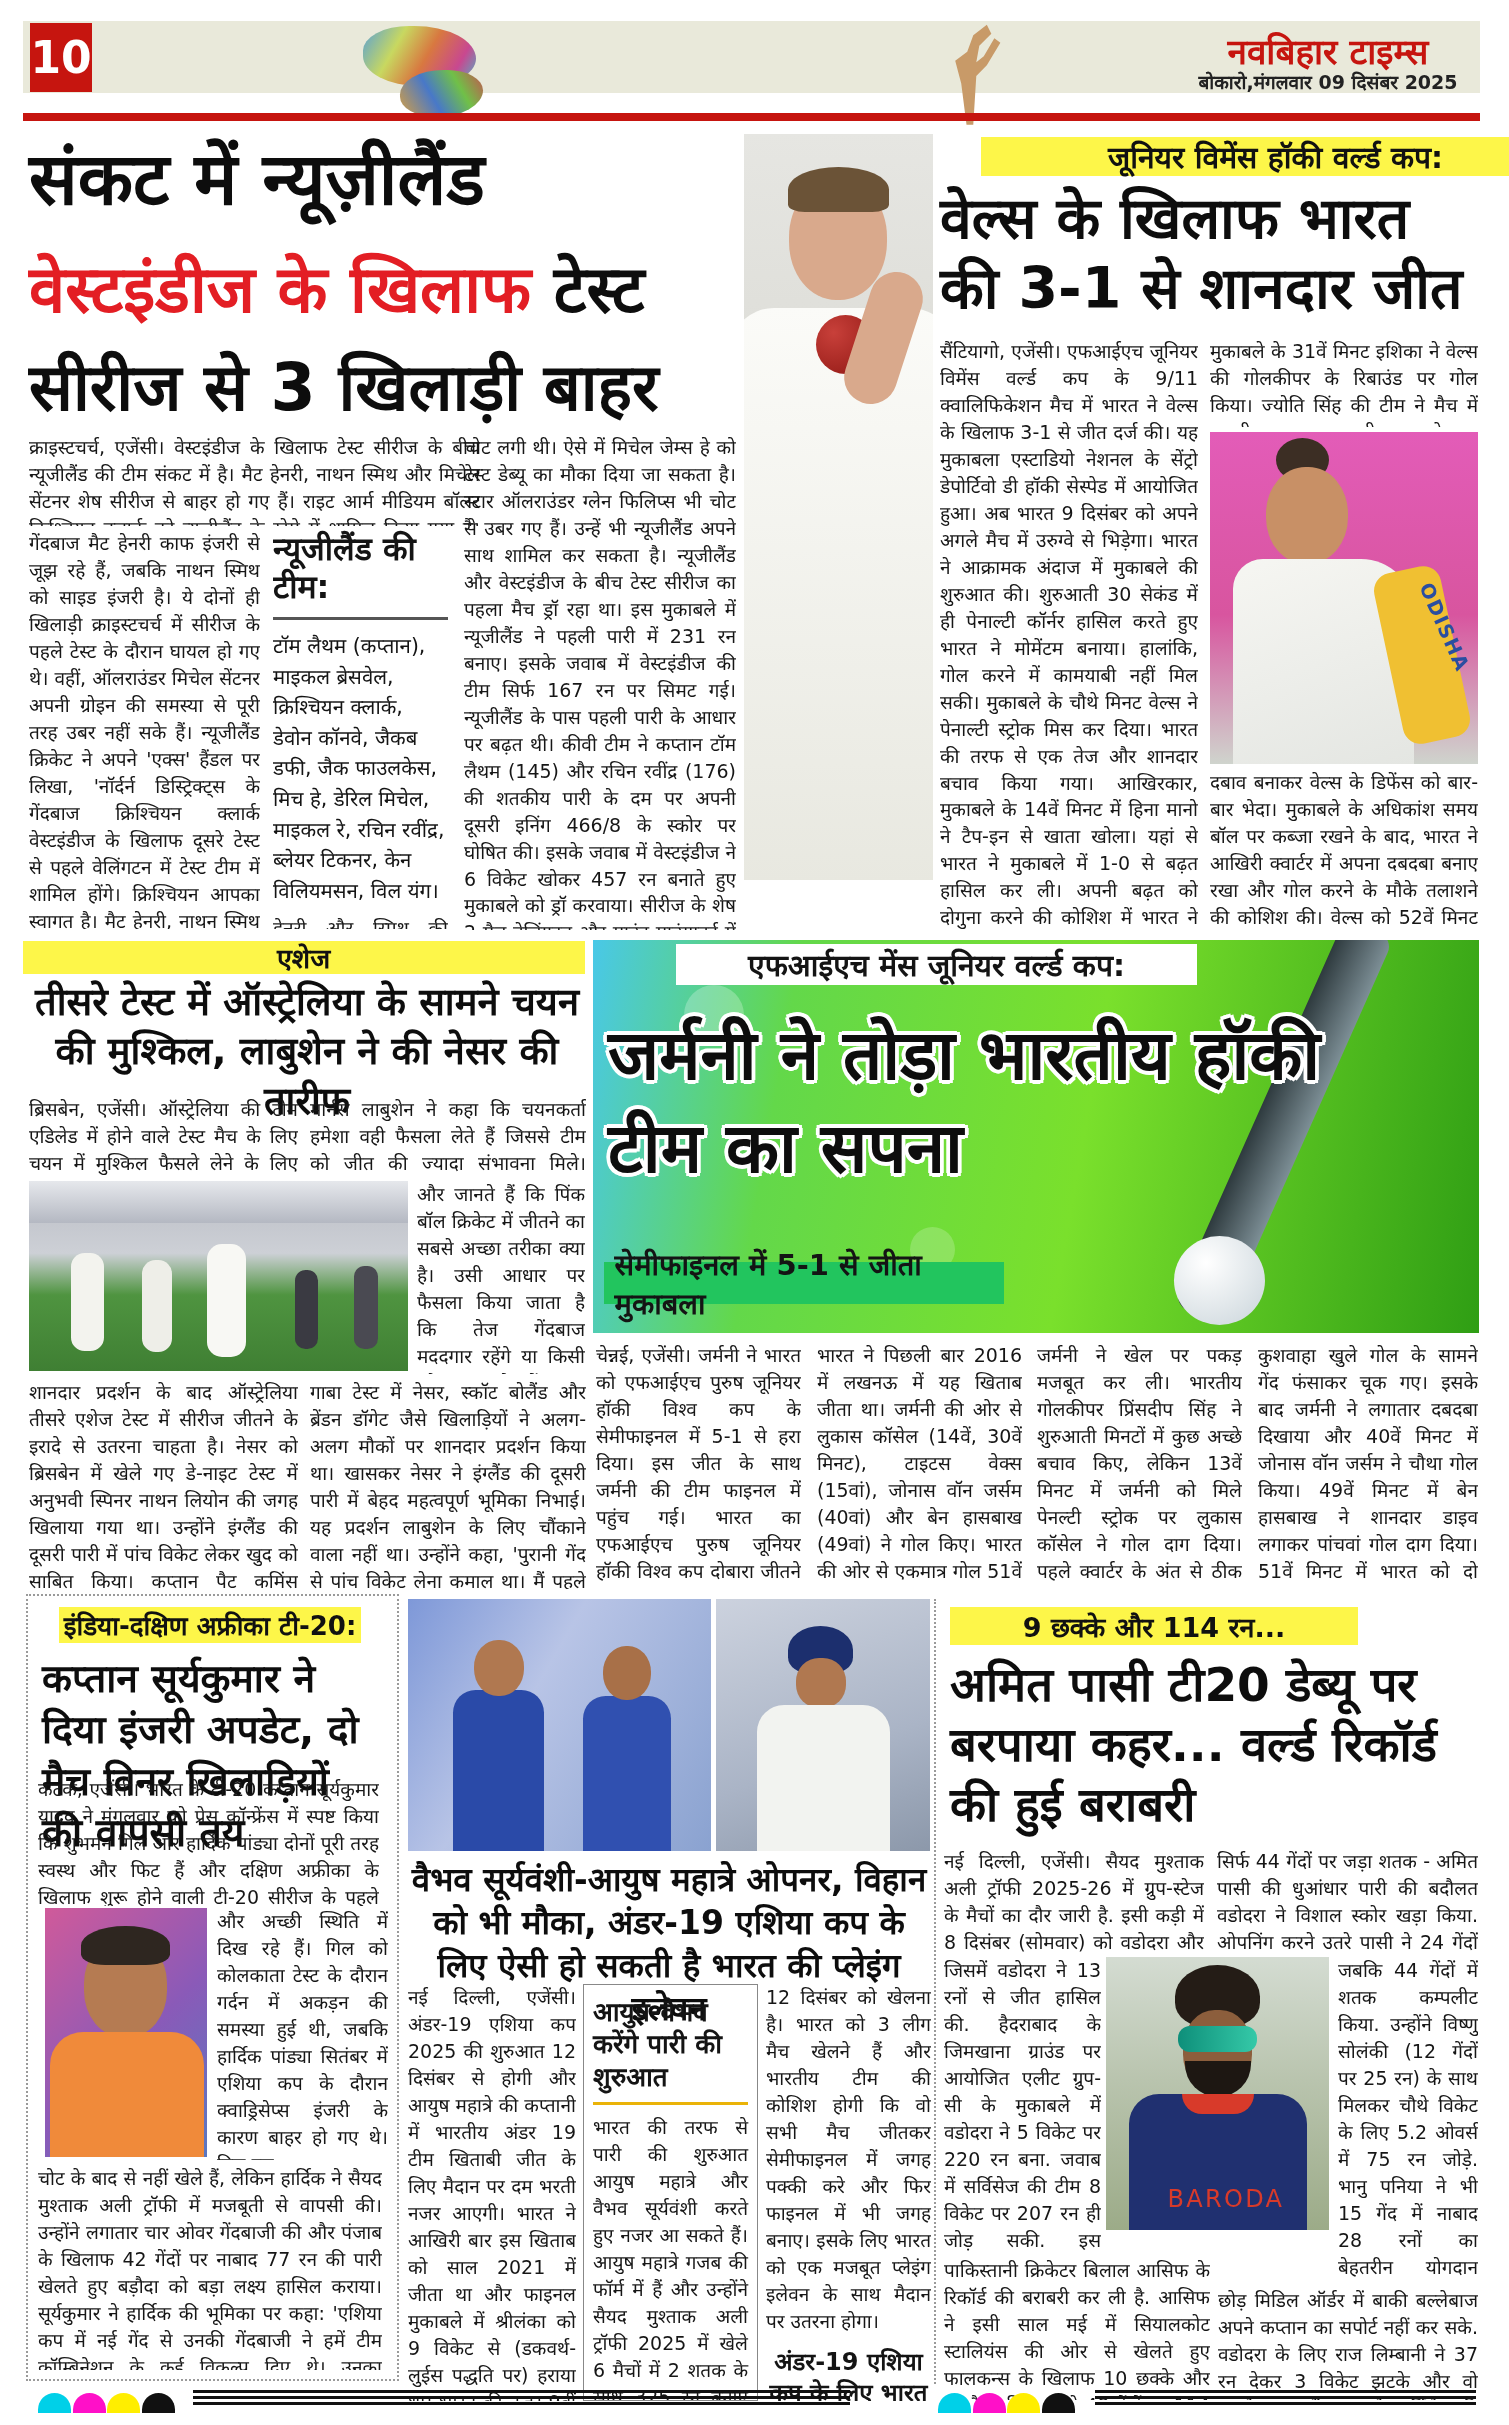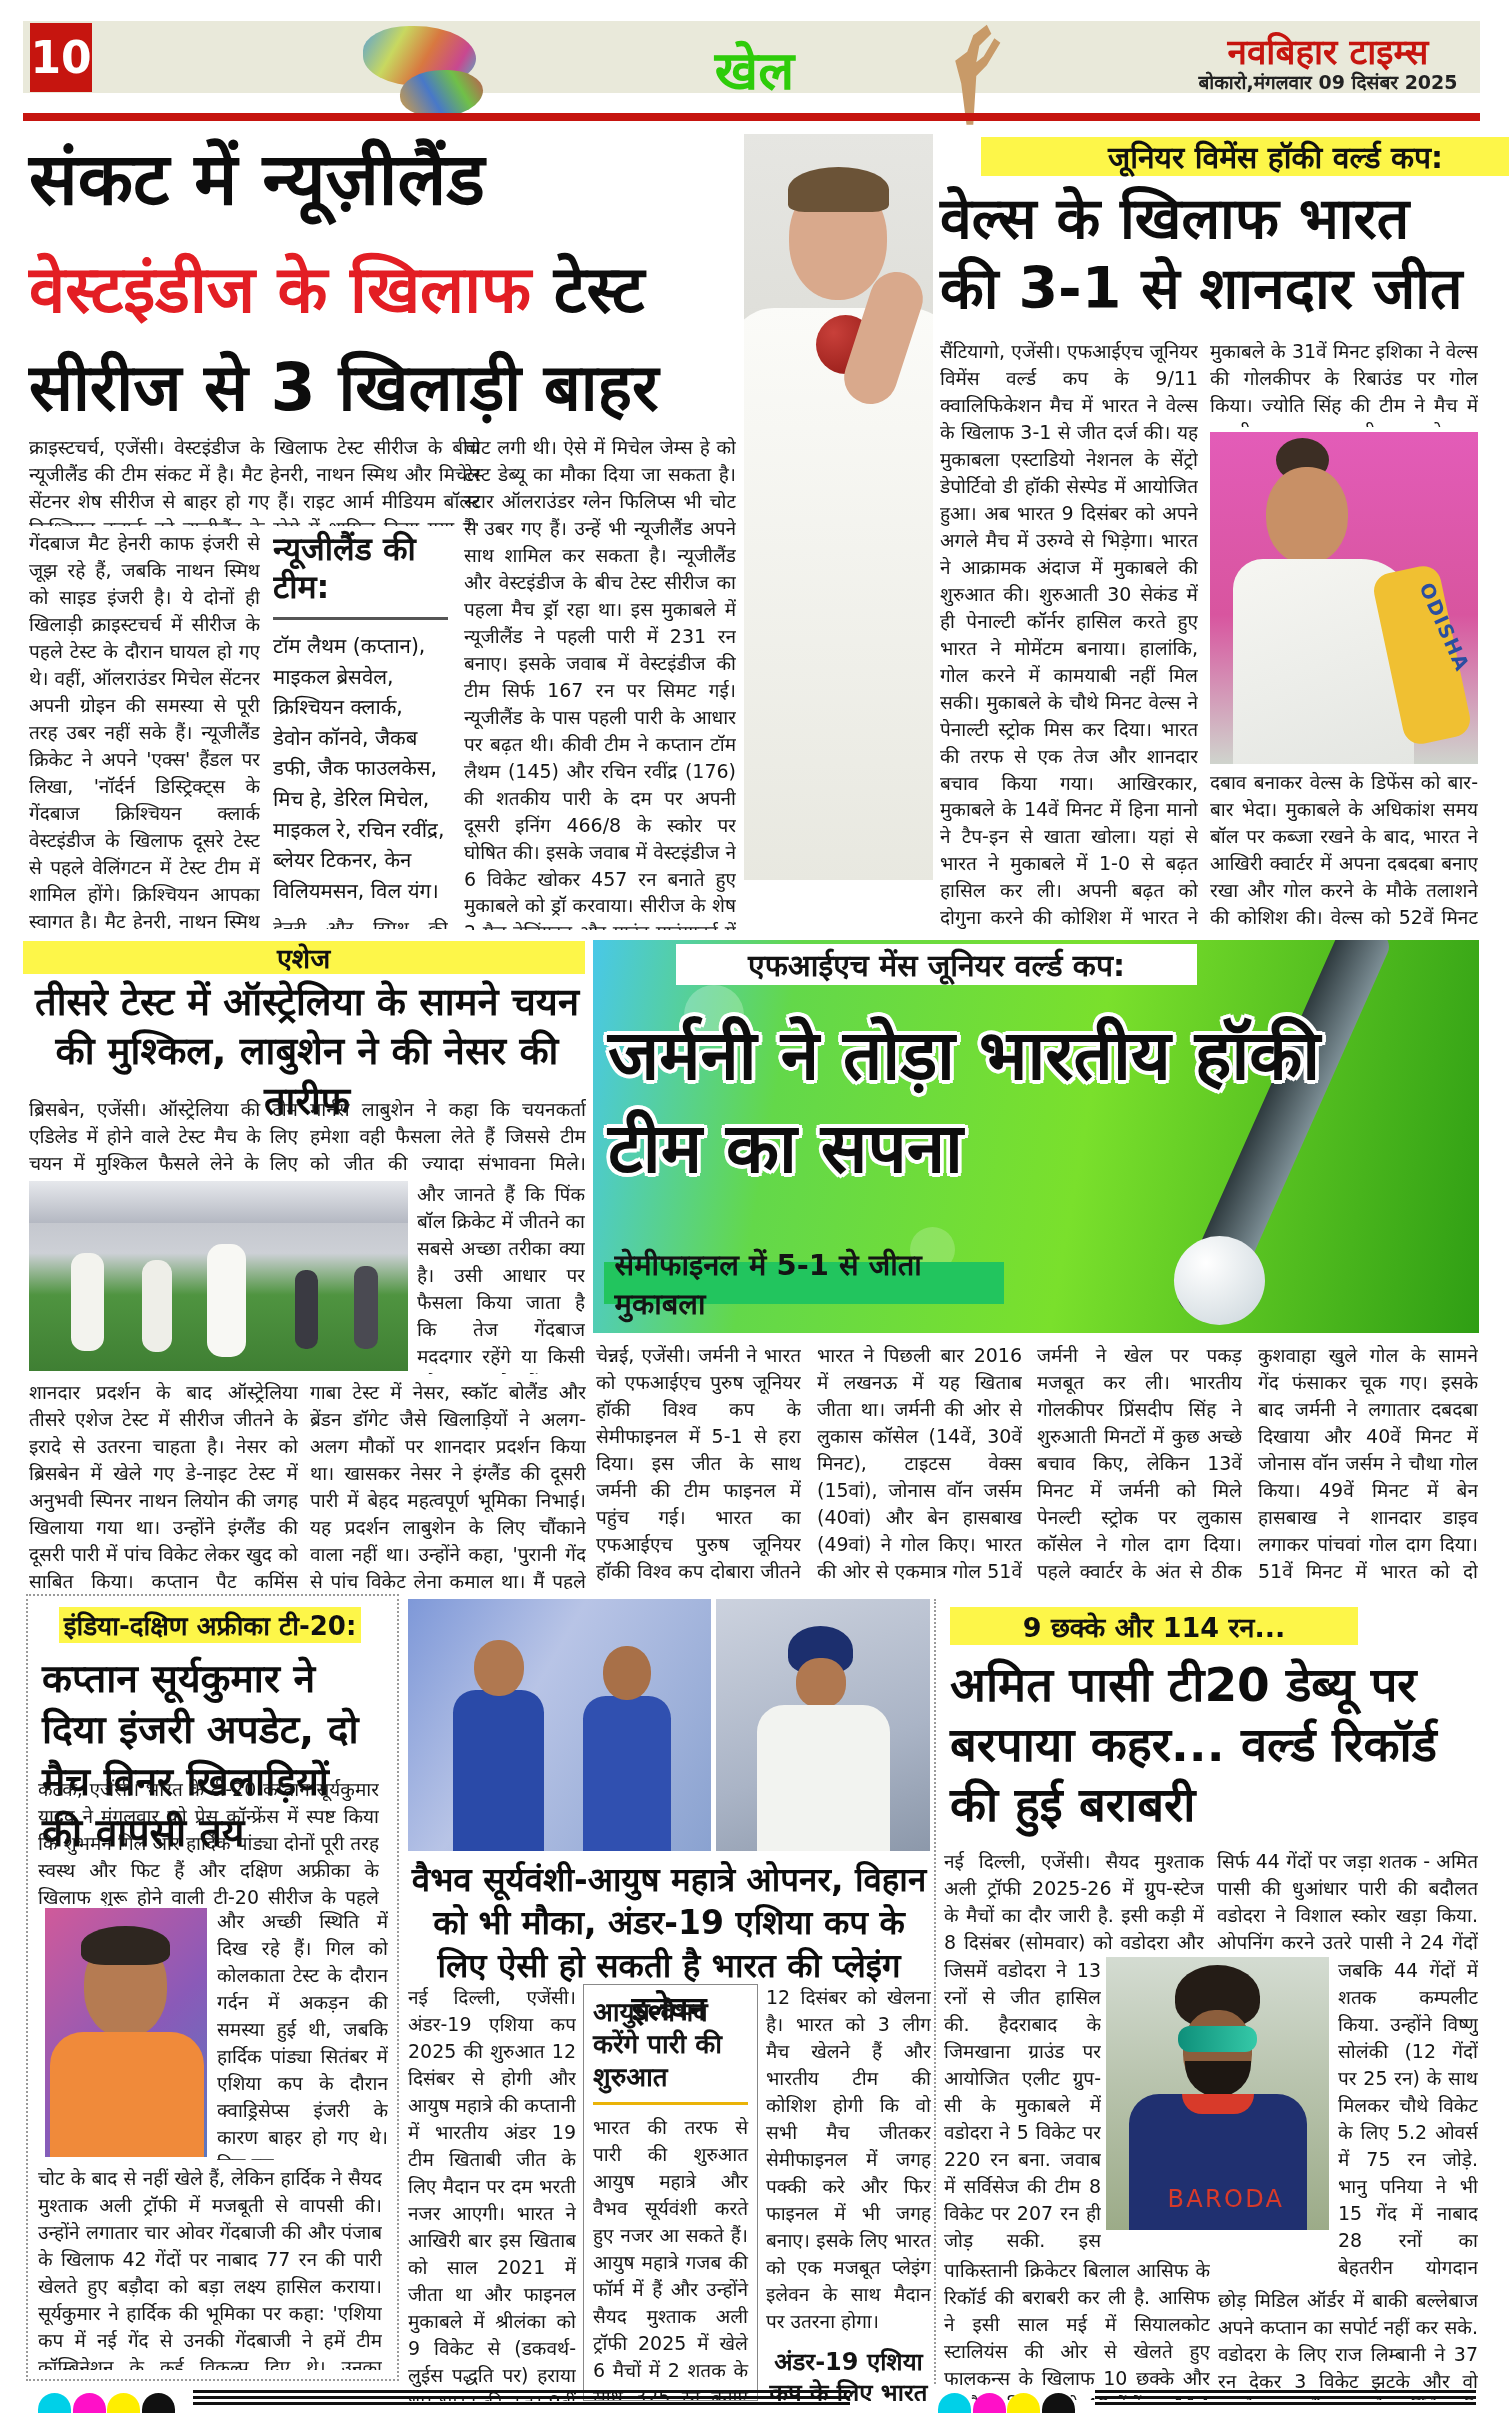--- a/index.html
+++ b/index.html
@@ -26,21 +26,20 @@
 
   <div class="abs" style="left:30px;top:22.6px;width:62px;height:69px;background:#c6150f;display:flex;align-items:center;justify-content:center;">
     <span style="color:#fff;font-size:44px;font-weight:bold;">10</span>
   </div>
 
   <div class="abs photo" style="left:355px;top:22.6px;width:196px;height:97px;">
     <div style="position:absolute;left:7.5px;top:3px;width:113px;height:60px;border-radius:45% 60% 50% 55%;background:linear-gradient(120deg,#58a0d8 0%,#c8d860 30%,#d87840 55%,#c84890 80%,#48b8c8 100%);"></div>
     <div style="position:absolute;left:45px;top:47px;width:83px;height:47px;border-radius:55% 45% 60% 45%;background:linear-gradient(60deg,#d8a040 0%,#4878c8 40%,#70c048 70%,#c85050 100%);"></div>
   </div>
 
-  <div class="abs" style="left:649px;top:32px;width:211px;text-align:center;font-size:53px;font-weight:bold;color:#2ecc0a;">खेल</div>
 
   <div class="abs" style="left:895px;top:22.6px;width:143px;height:102px;">
     <svg width="143" height="102" viewBox="0 0 190 135">
       <polygon points="95,135 88,80 80,50 96,38 104,16 122,2 128,14 112,30 108,52 118,44 132,20 140,26 122,56 108,70 104,135" fill="#c89a68"></polygon>
     </svg>
   </div>
 
   <div class="abs" style="left:1178px;top:27px;width:300px;text-align:center;font-size:35px;font-weight:bold;color:#c6150f;">नवबिहार टाइम्स</div>
   <div class="abs" style="left:1178px;top:69px;width:300px;text-align:center;font-size:19px;font-weight:bold;color:#222;">बोकारो,मंगलवार 09 दिसंबर 2025</div>
 

